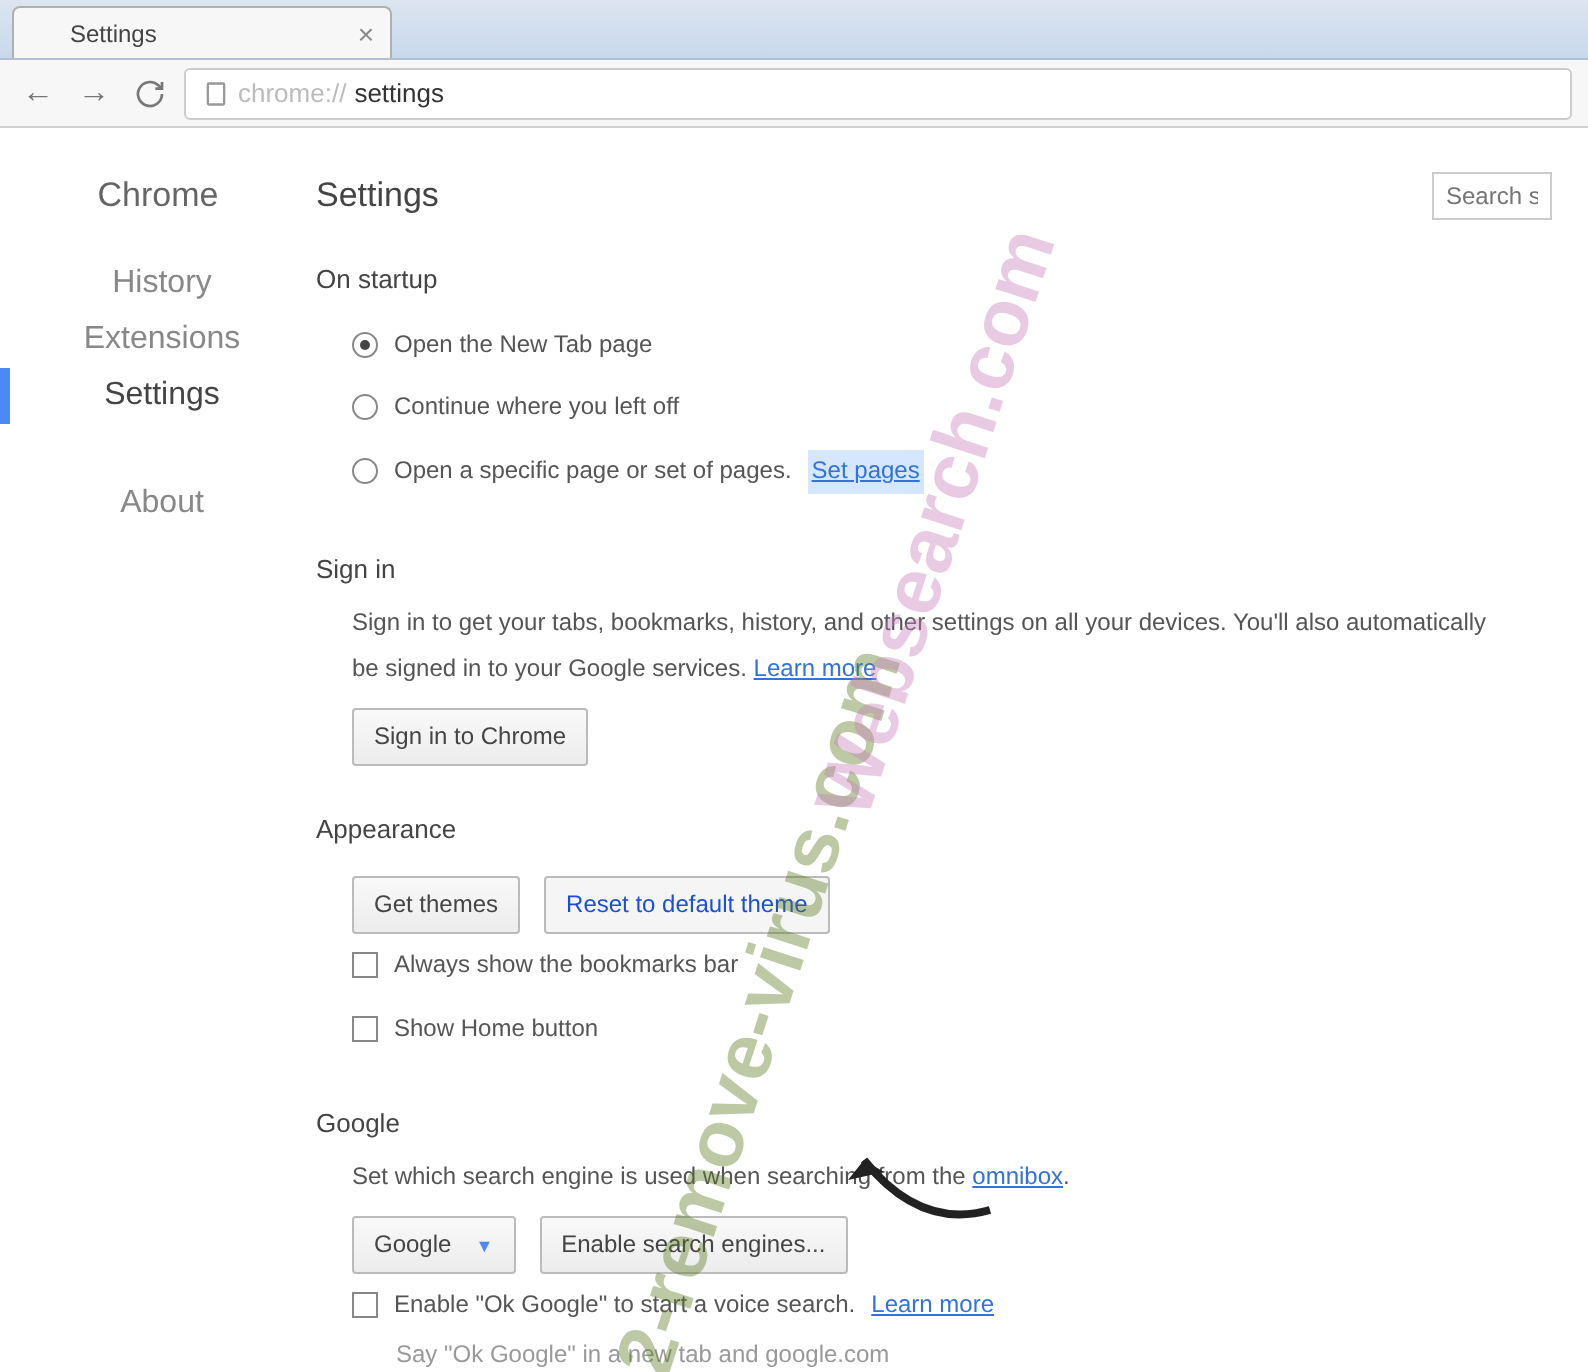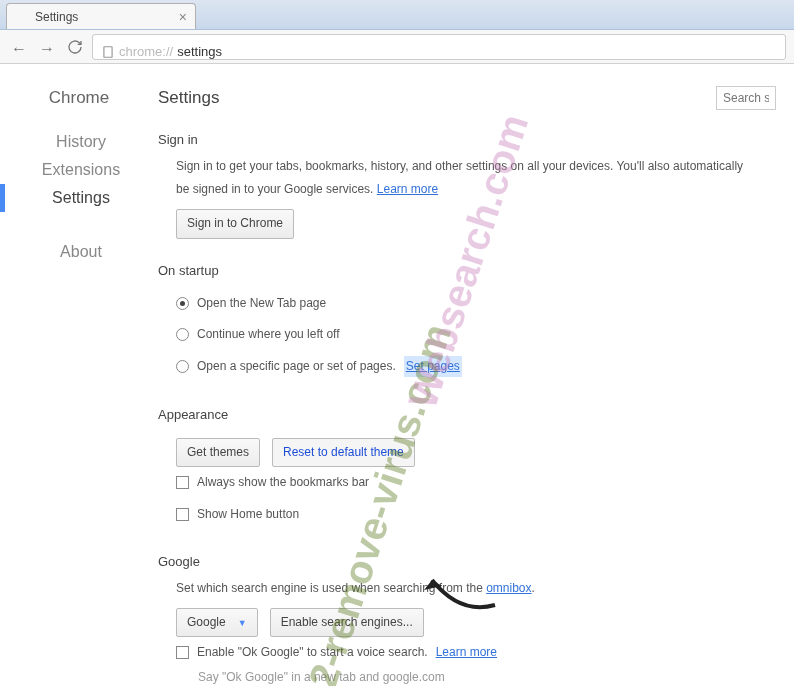--- a/index.html
+++ b/index.html
@@ -65,21 +65,21 @@
       cursor: pointer;
       font-size: 16px;
     }
     .address-bar {
       flex: 1;
       height: 26px;
       border: 1px solid #ccc;
       border-radius: 3px;
       background: #fff;
       display: flex;
-      align-items: flex-end;
+      align-items: center;
       padding: 0 8px;
       gap: 4px;
       font-size: 13px;
     }
     .addr-prefix { color: #bbb; }
     .addr-suffix { color: #333; }
     .page-icon { color: #888; display: inline-flex; }
     
     
     .page {
@@ -289,56 +289,56 @@
     <div class="side-item">Extensions</div>
     <div class="side-item active">Settings</div>
     <div class="side-gap"></div>
     <div class="side-item">About</div>
   </div>
 
   <div class="main">
     <div class="main-header">
       <div class="main-title">Settings</div>
       <input class="search-settings" placeholder="Search settings" style="">
+    </div>
+
+    <div class="section">
+      <div class="section-title">On startup</div>
+      <div class="section-body">
+        <div class="radio-row">
+          <span class="radio checked"></span>
+          <span>Open the New Tab page</span>
+        </div>
+        <div class="radio-row">
+          <span class="radio"></span>
+          <span>Continue where you left off</span>
+        </div>
+        <div class="radio-row">
+          <span class="radio"></span>
+          <span>Open a specific page or set of pages.</span>
+          <a class="link highlighted">Set pages</a>
+        </div>
+      </div>
     </div>
 
     <div class="section">
       <div class="section-title">Sign in</div>
       <div class="section-body">
         <p>
           <span>Sign in to get your tabs, bookmarks, history, and other settings on all your devices. You'll also automatically</span>
         </p>
         <p>
           <span>be signed in to your Google services.</span>
           <a class="link">Learn more</a>
         </p>
         <div class="btn">Sign in to Chrome</div>
       </div>
     </div>
 
     <div class="section">
-      <div class="section-title">On startup</div>
-      <div class="section-body">
-        <div class="radio-row">
-          <span class="radio checked"></span>
-          <span>Open the New Tab page</span>
-        </div>
-        <div class="radio-row">
-          <span class="radio"></span>
-          <span>Continue where you left off</span>
-        </div>
-        <div class="radio-row">
-          <span class="radio"></span>
-          <span>Open a specific page or set of pages.</span>
-          <a class="link highlighted">Set pages</a>
-        </div>
-      </div>
-    </div>
-
-    <div class="section">
       <div class="section-title">Appearance</div>
       <div class="section-body">
         <div class="btn-row">
           <div class="btn">Get themes</div>
           <div class="btn disabled">Reset to default theme</div>
         </div>
         <div class="check-row">
           <span class="checkbox"></span>
           <span>Always show the bookmarks bar</span>
         </div>

